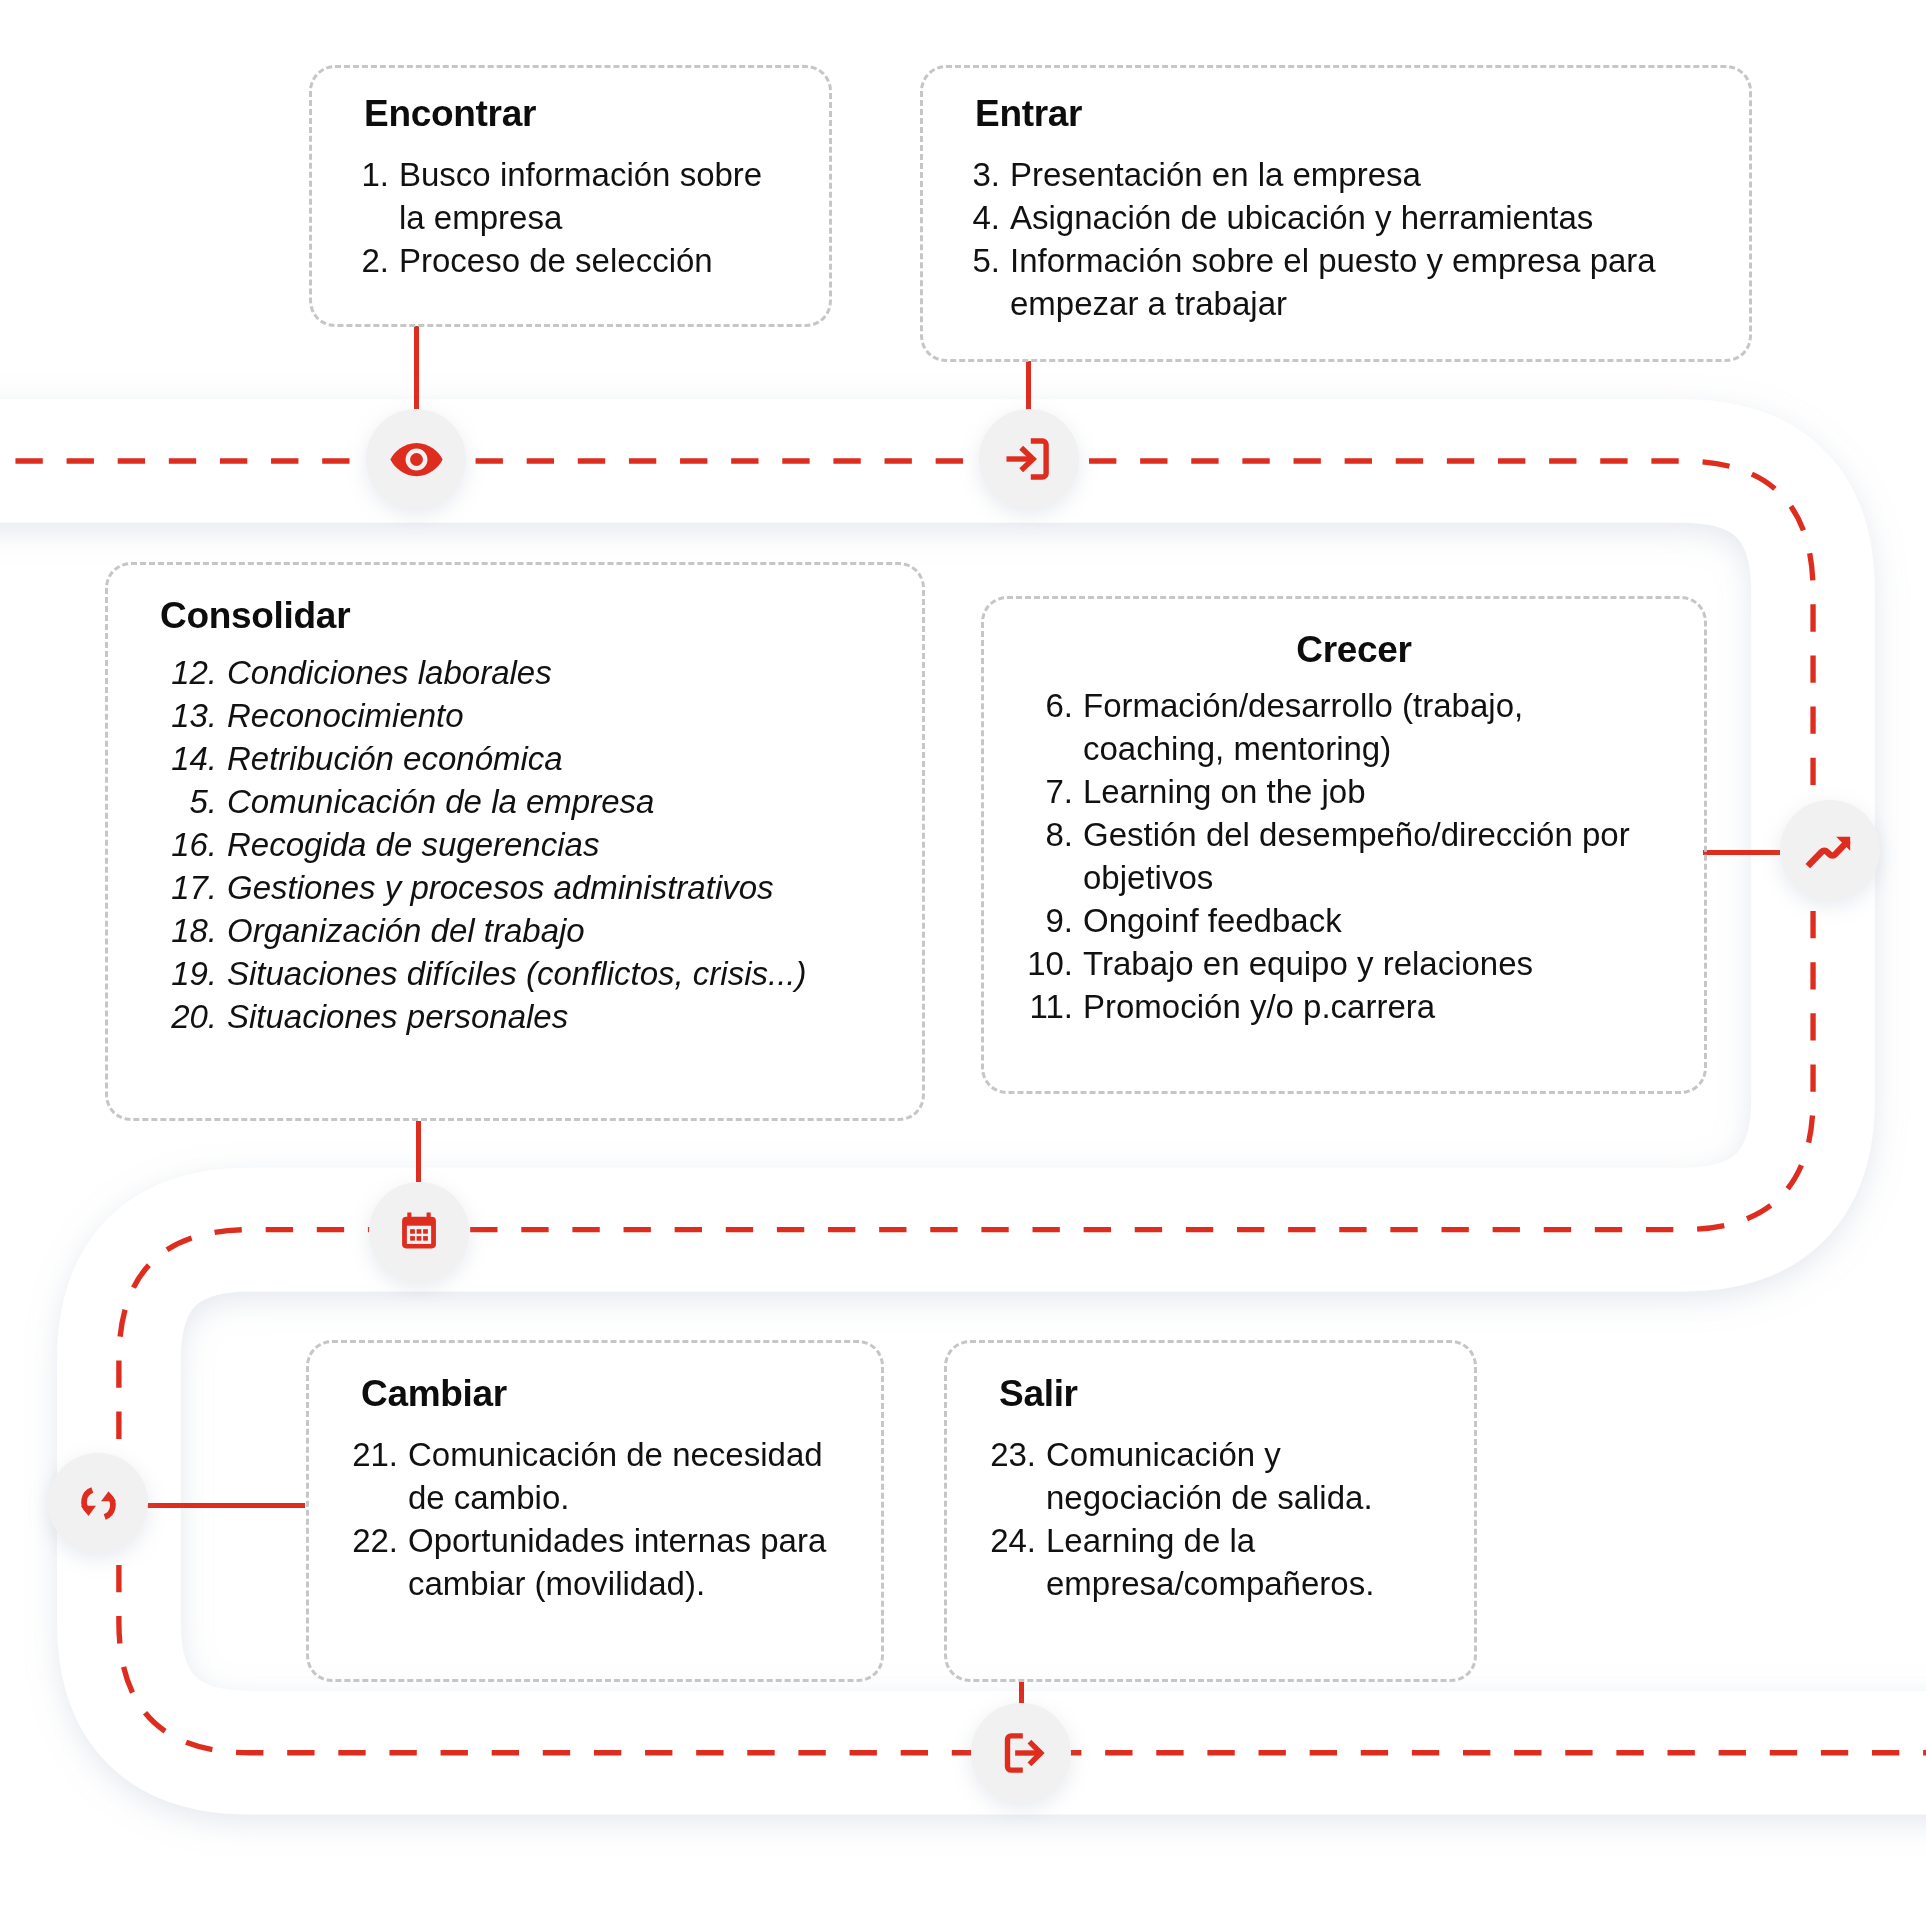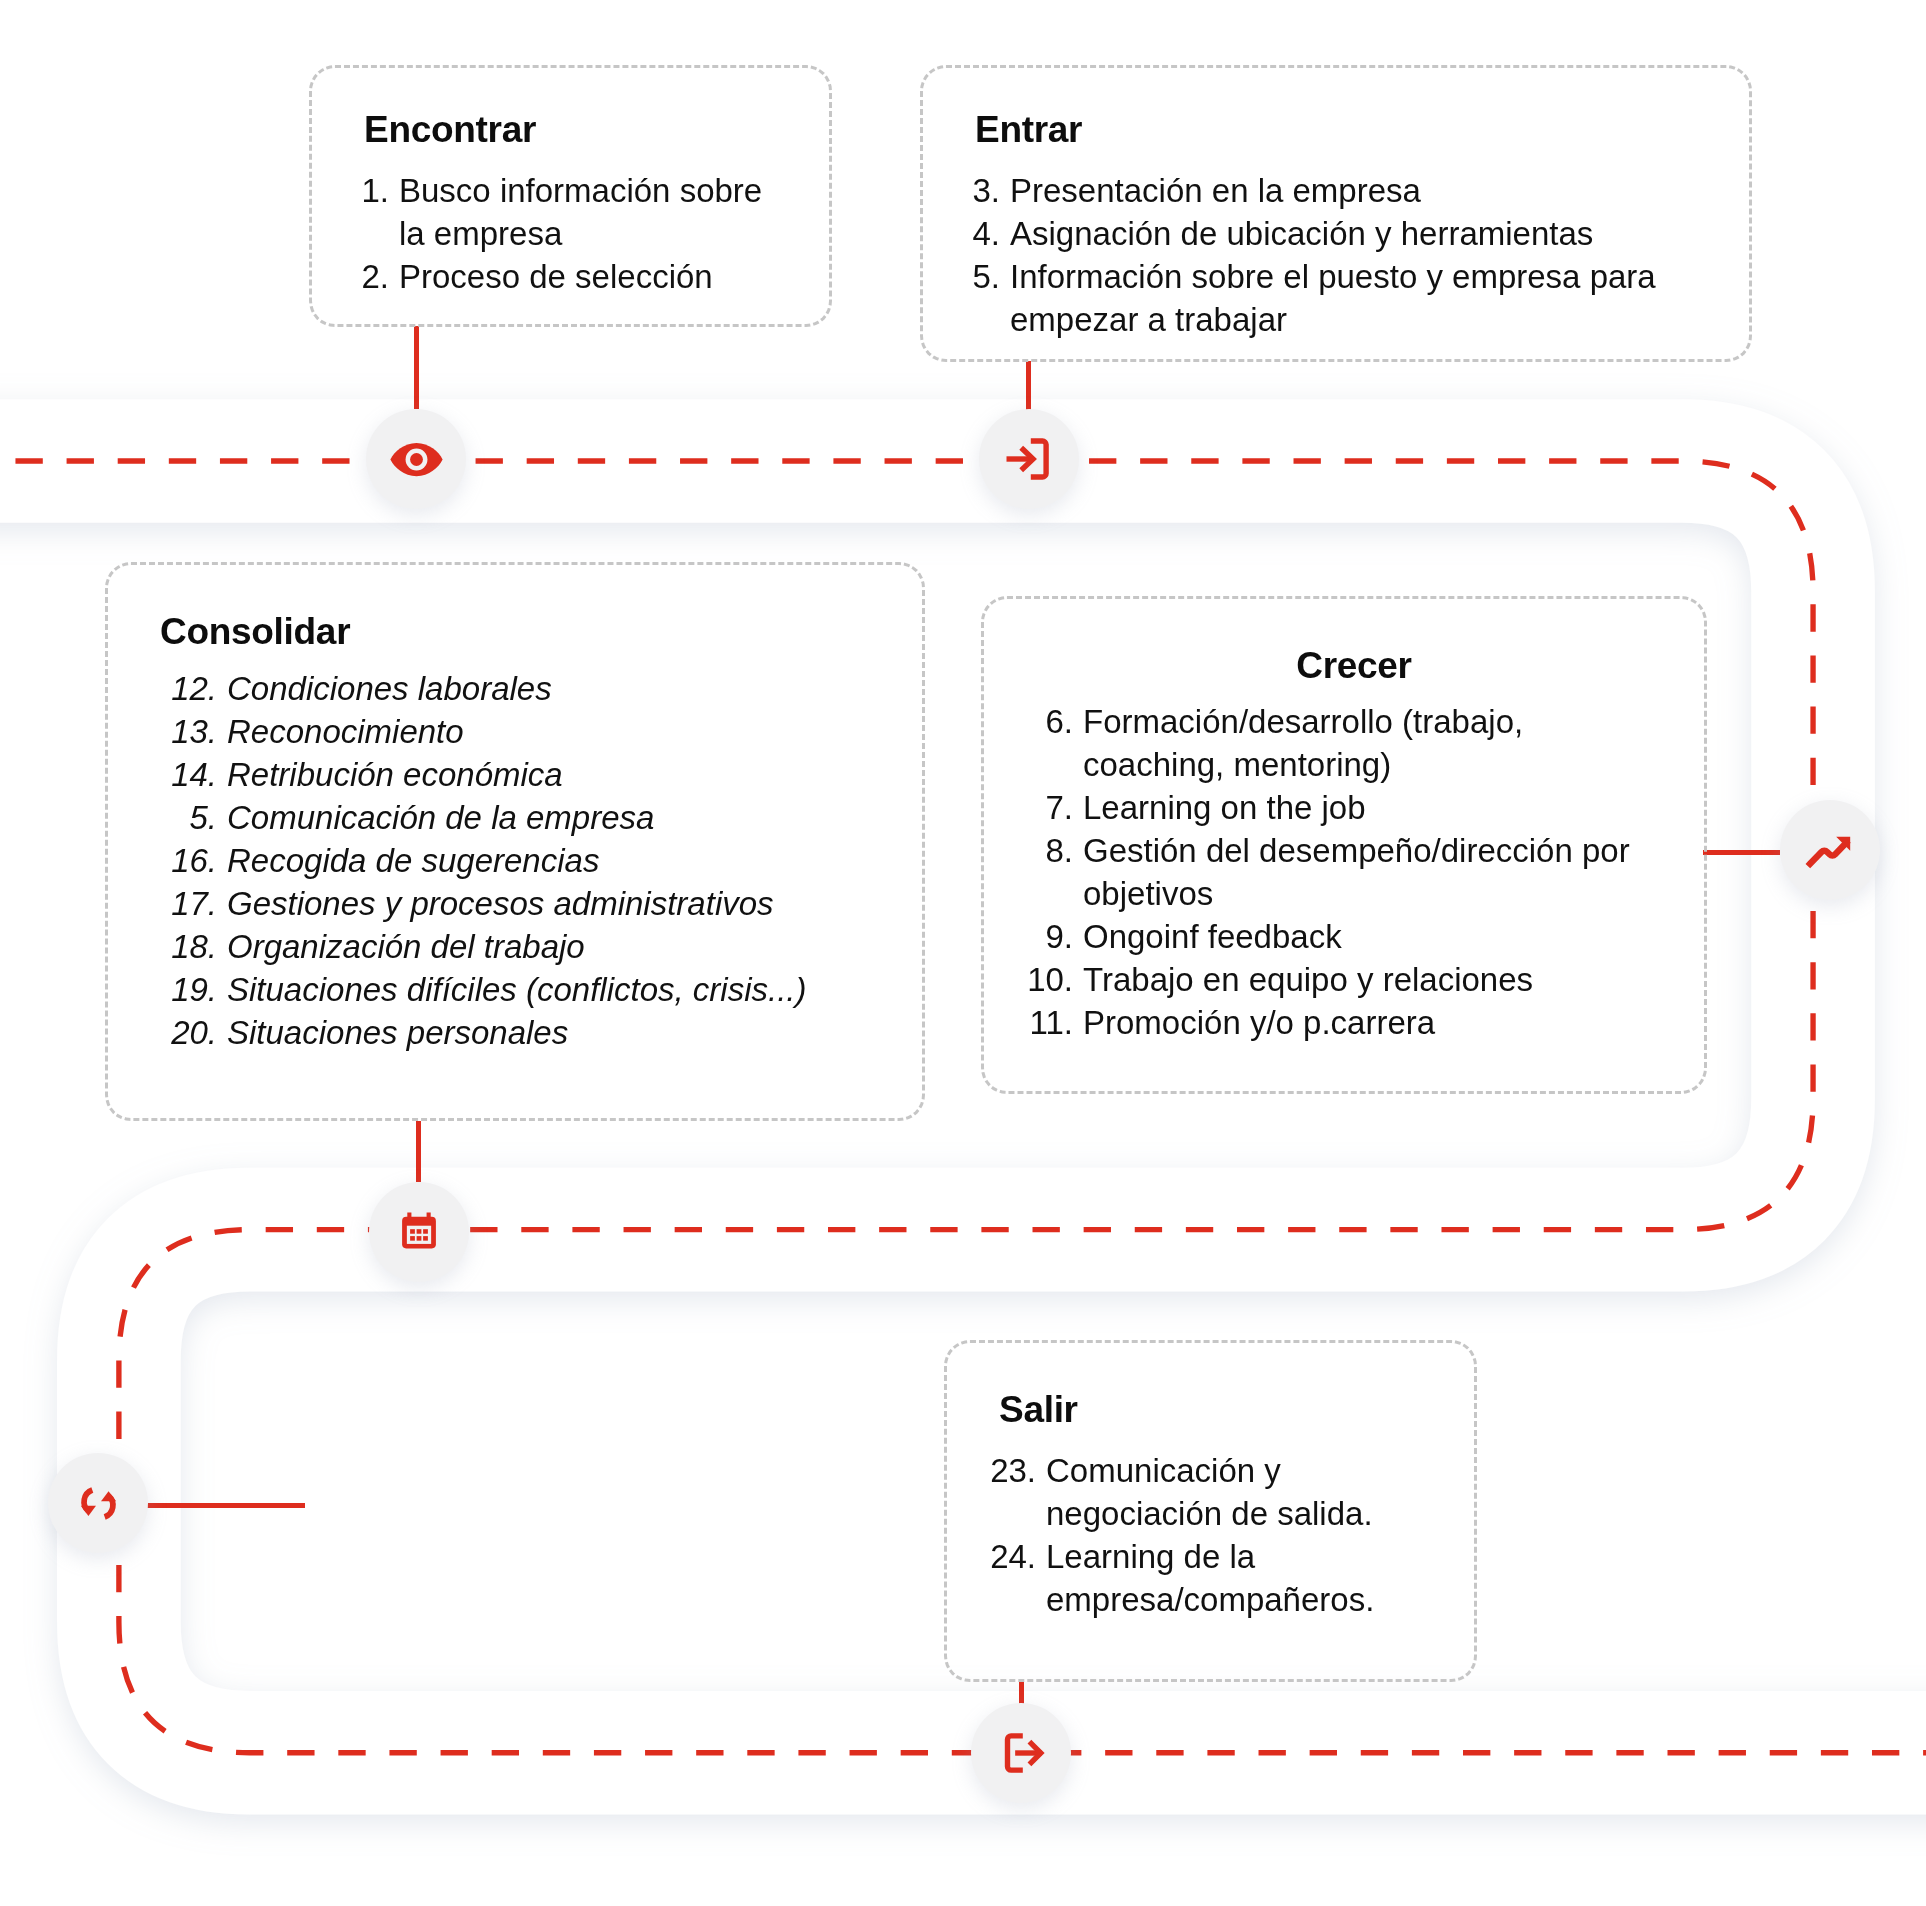--- a/index.html
+++ b/index.html
@@ -31,21 +31,21 @@
     border: 3.6px dashed #c6c6c6;
     border-radius: 26px;
     background: transparent;
     padding: 27px 32px 27px 32px;
   }
   .stage-title {
     font-weight: bold;
     font-size: 37px;
     letter-spacing: -0.3px;
     color: #0d0d0d;
-    margin: 16px 0 20px 20px;
+    margin: 0 0 20px 20px;
     line-height: 1.05;
   }
   .item-list {
     list-style: none;
     margin: 0;
     padding: 0;
   }
   .item-row {
     display: flex;
     align-items: flex-start;
@@ -309,20 +309,33 @@
         <span class="item-num w2">10.</span>
         <span class="item-text">Trabajo en equipo y relaciones</span>
       </li>
       <li class="item-row">
         <span class="item-num w2">11.</span>
         <span class="item-text">Promoción y/o p.carrera</span>
       </li>
     </ul>
   </div>
 
+  <div class="stage-box" style="left:306px; top:1340px; width:578px; height:342px; padding-top:32px;">
+    <div class="stage-title">Cambiar</div>
+    <ul class="item-list">
+      <li class="item-row">
+        <span class="item-num w2">21.</span>
+        <span class="item-text">Comunicación de necesidad de cambio.</span>
+      </li>
+      <li class="item-row">
+        <span class="item-num w2">22.</span>
+        <span class="item-text">Oportunidades internas para cambiar (movilidad).</span>
+      </li>
+    </ul>
+  </div>
 
   <div class="stage-box" style="left:944px; top:1340px; width:533px; height:342px; padding-top:32px;">
     <div class="stage-title">Salir</div>
     <ul class="item-list">
       <li class="item-row">
         <span class="item-num w2">23.</span>
         <span class="item-text">Comunicación y negociación de salida.</span>
       </li>
       <li class="item-row">
         <span class="item-num w2">24.</span>

